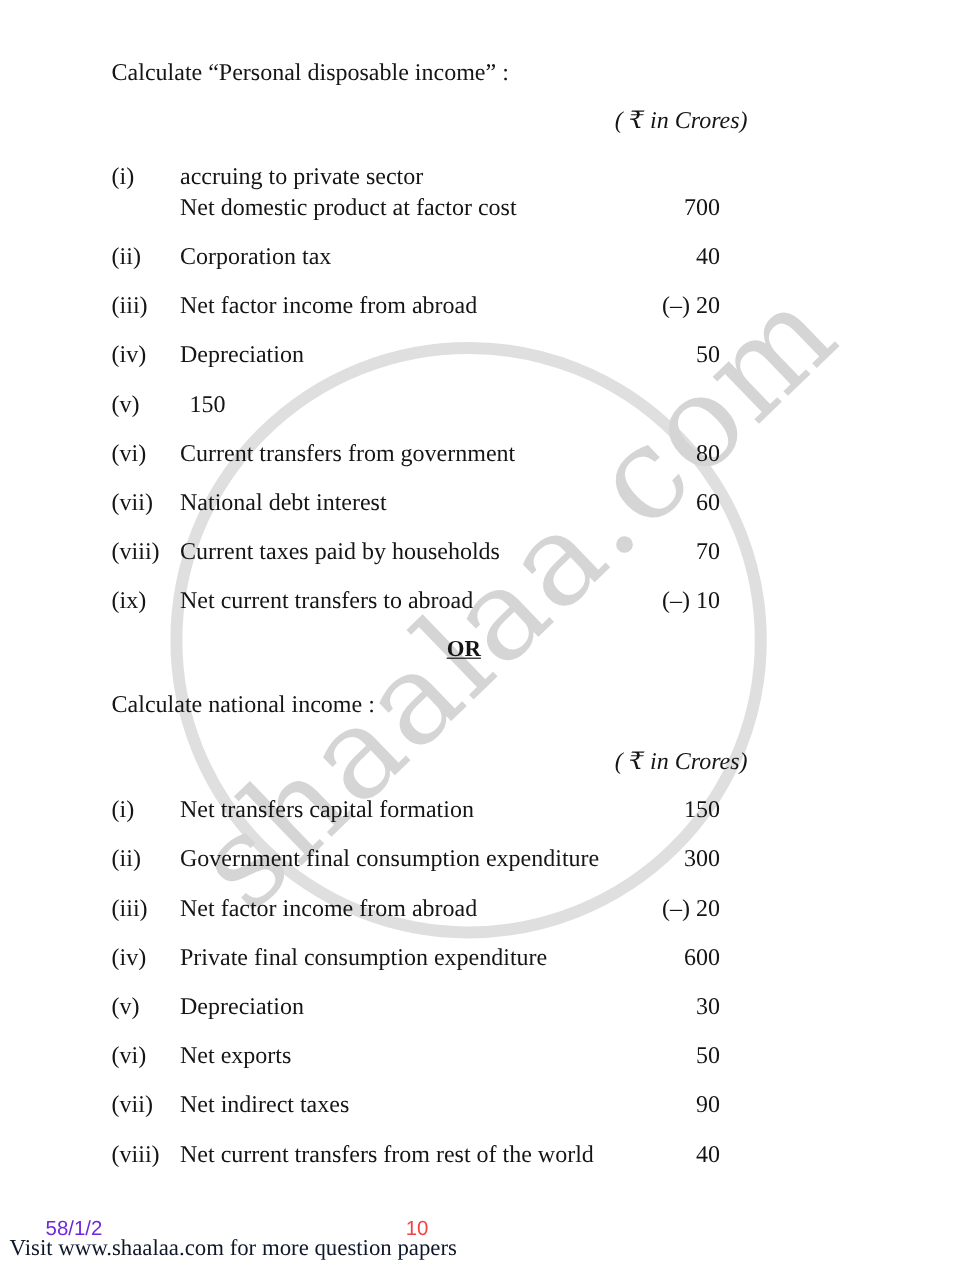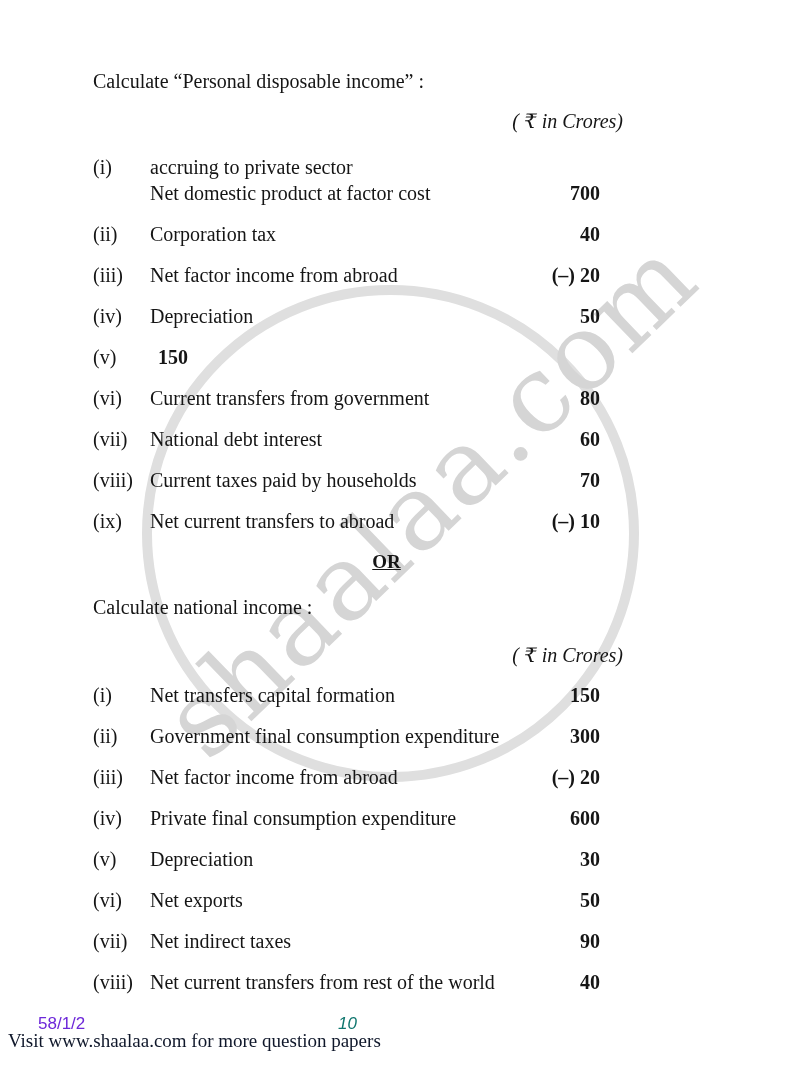--- a/index.html
+++ b/index.html
@@ -34,39 +34,39 @@
   }
   
   .content {
     position: absolute;
     left: 93px; top: 0;
     width: 540px;
     z-index: 1;
     font-size: 20px;
     line-height: 26px;
   }
-  .prompt { margin-top: 68px; }
+  .prompt { margin-top: 48px; }
   .prompt2 { margin-top: 19px; }
   .currency-note {
     width: 530px;
     margin-top: 14px;
     text-align: right;
     font-style: italic;
   }
   .currency-note2 { margin-top: 22px; }
   .rows { margin-top: 20px; width: 507px; }
   .rows2 { margin-top: 14px; }
   .row {
     display: flex;
     align-items: flex-end;
     margin-bottom: 15px;
   }
   .num { width: 57px; flex: 0 0 57px; align-self: flex-start; }
   .label { flex: 1 1 auto; }
-  .value { white-space: nowrap; text-align: left; padding-left: 8px; font-weight: bold; }
+  .value { white-space: nowrap; text-align: left; padding-left: 8px; }
   .or-sep {
     margin-left: 57px;
     width: 473px;
     margin-top: 8px;
     text-align: center;
     font-weight: bold;
     font-size: 19px;
     text-decoration: underline;
   }
   
@@ -79,22 +79,21 @@
     color: #6d28d9;
   }
   .page-num {
     position: absolute;
     left: 0; top: 1014px;
     width: 695px;
     text-align: center;
     z-index: 2;
     font-family: "Liberation Sans", sans-serif;
     font-size: 17px;
-    color: #0f766e;
-    font-style: italic;
+    color: #ef4444;
   }
   .promo-line {
     position: absolute;
     left: 8px; top: 1030px;
     z-index: 2;
     font-family: Liberation Serif, serif;
     font-size: 19px;
     color: #0f172a;
   }
 </style>

